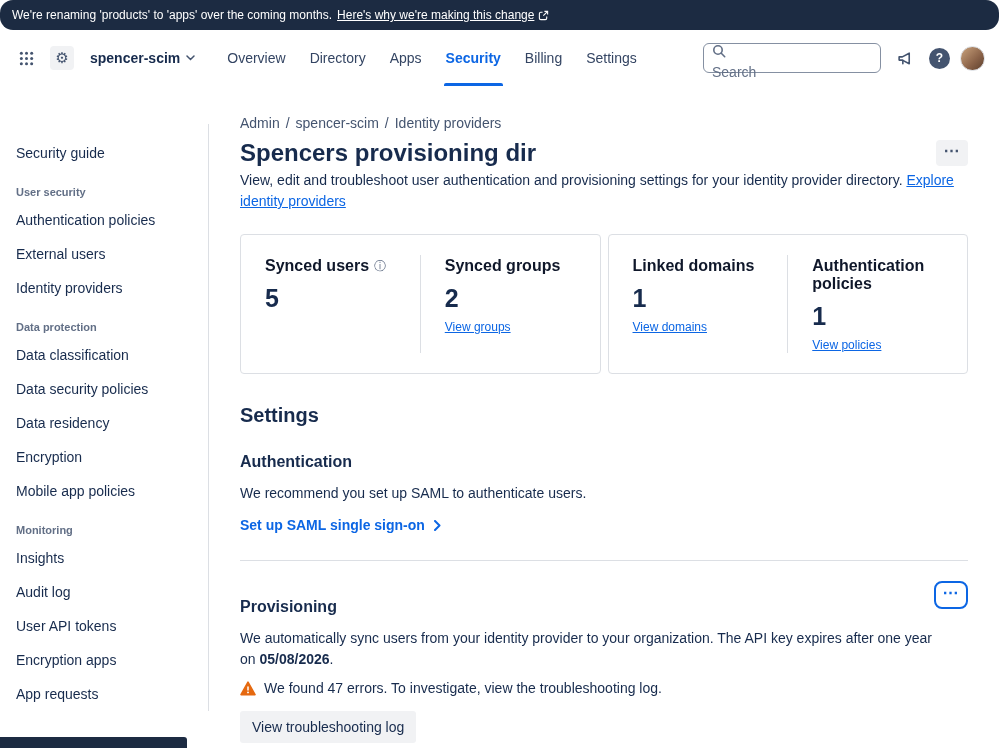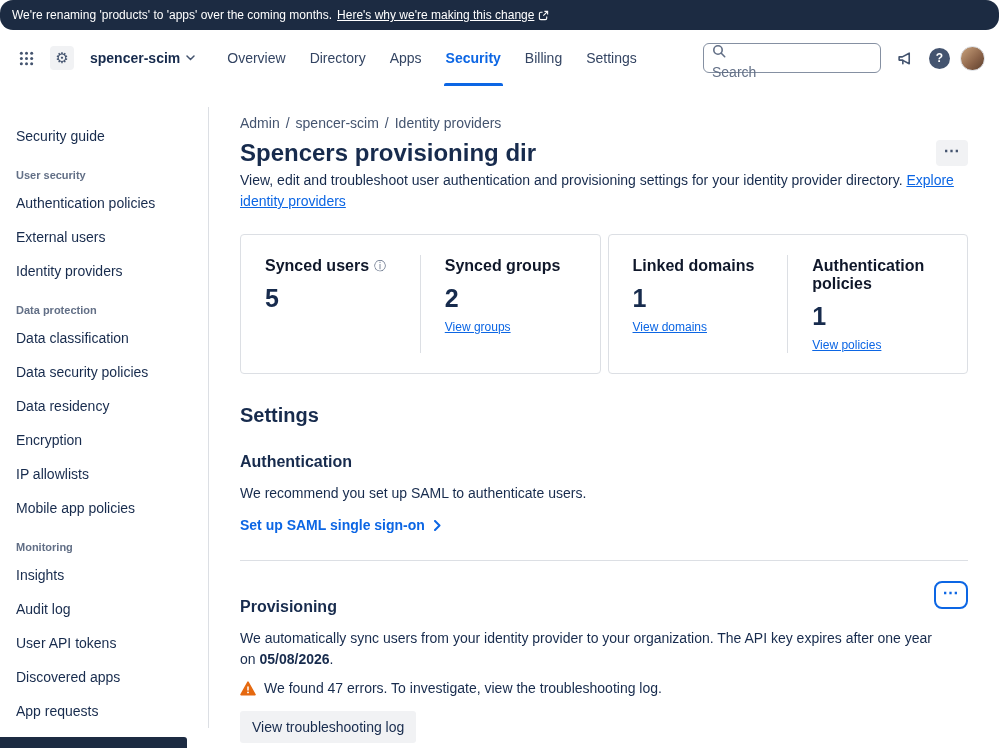--- a/index.html
+++ b/index.html
@@ -160,27 +160,26 @@
     <div class="side-link">Security guide</div>
     <div class="side-heading">User security</div>
     <div class="side-link">Authentication policies</div>
     <div class="side-link">External users</div>
     <div class="side-link">Identity providers</div>
     <div class="side-heading">Data protection</div>
     <div class="side-link">Data classification</div>
     <div class="side-link">Data security policies</div>
     <div class="side-link">Data residency</div>
     <div class="side-link">Encryption</div>
-    <div class="side-link">IP allowlists</div>
     <div class="side-link">Mobile app policies</div>
     <div class="side-heading">Monitoring</div>
     <div class="side-link">Insights</div>
     <div class="side-link">Audit log</div>
     <div class="side-link">User API tokens</div>
-    <div class="side-link">Discovered apps</div>
+    <div class="side-link">Encryption apps</div>
     <div class="side-link">App requests</div>
   </aside>
 
   <main class="main">
     <div class="breadcrumb">
       <span class="crumb">Admin</span>
       <span class="crumb-sep">/</span>
       <span class="crumb">spencer-scim</span>
       <span class="crumb-sep">/</span>
       <span class="crumb">Identity providers</span>

